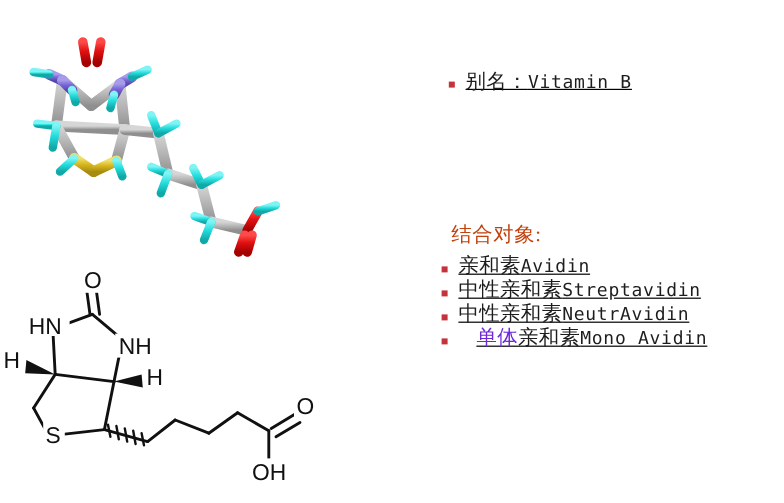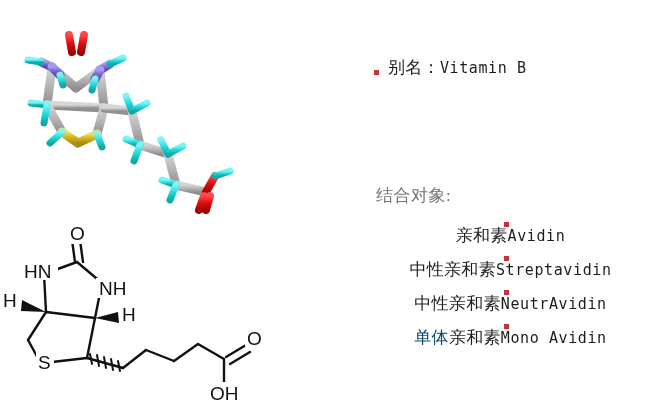--- a/index.html
+++ b/index.html
@@ -47,23 +47,24 @@
   }
   .binding-block {
     position: absolute;
     left: 368px;
     top: 184px;
     width: 285px;
   }
 
   .bullet-row {
     display: flex;
-    align-items: center;
+    align-items: flex-start;
     margin-bottom: 4px;
     line-height: 1.0;
+    text-decoration: underline;
   }
   .bullet-sq {
     width: 5px;
     height: 5px;
     background: #C4323C;
     flex: 0 0 auto;
     margin-top: 9px;
     margin-right: 9px;
   }
   .bullet-text {
@@ -72,30 +73,31 @@
     white-space: pre;
     letter-spacing: 0.3px;
   }
   .latin {
     font-family: "DejaVu Sans Mono", "Liberation Mono", monospace;
     font-size: 15px;
     letter-spacing: 0.6px;
   }
   .binding-heading {
     font-size: 17px;
-    color: #737373;
+    color: #c2410c;
     margin: 0 0 6px 8px;
     letter-spacing: 0.5px;
     white-space: pre;
     font-family: Liberation Serif, serif;
   }
   .accent-purple {
-    color: #0c4a6e;
-  }
-  .binding-block .bullet-row { margin-bottom: 3px; flex-direction: column; }
+    color: #6d28d9;
+    margin-left: 15px;
+  }
+  .binding-block .bullet-row { margin-bottom: 3px; }
 </style>
 </head>
 <body>
 
 <div class="slide">
 
   <svg class="molecule-3d" viewBox="0 0 280 215">
     <defs>
       <linearGradient id="gC" x1="0" y1="0" x2="0" y2="1">
         <stop offset="0%" stop-color="#d6d6d6"></stop>

